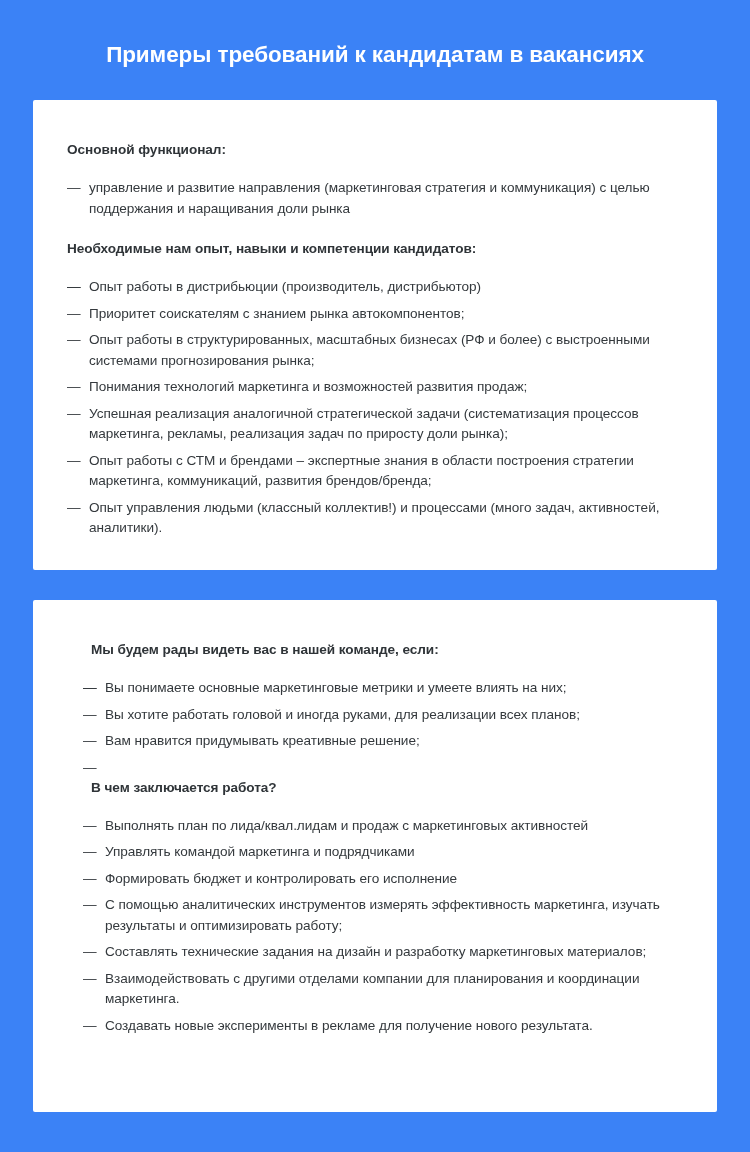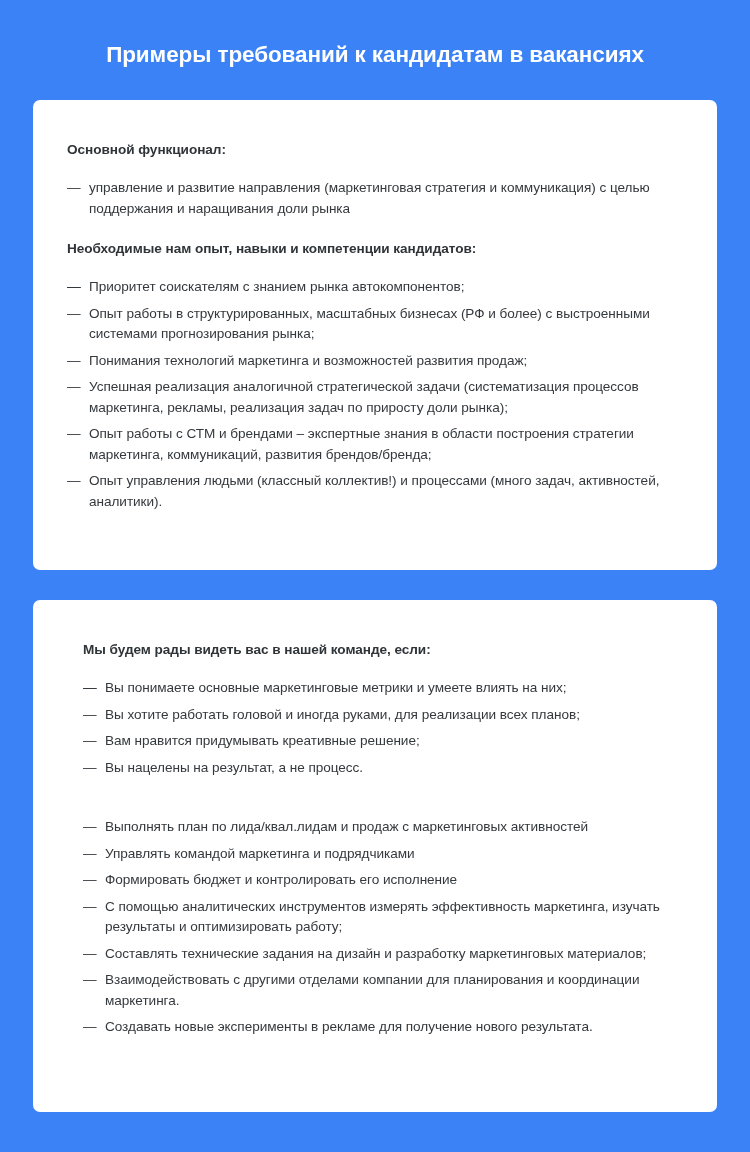--- a/index.html
+++ b/index.html
@@ -37,21 +37,21 @@
     letter-spacing: -0.1px;
     line-height: 30px;
   }
 
   
   .card {
     position: absolute;
     left: 33px;
     width: 684px;
     background: #ffffff;
-    border-radius: 7px;
+    border-radius: 2px;
   }
 
   .card--one {
     top: 100px;
     height: 470px;
   }
 
   .card--two {
     top: 600px;
     height: 512px;
@@ -70,21 +70,21 @@
   
   .section-heading {
     color: #2f3438;
     font-size: 13.6px;
     font-weight: bold;
     line-height: 19px;
     letter-spacing: -0.05px;
   }
 
   .card--one .section-heading { margin-left: 0px; }
-  .card--two .section-heading { margin-left: 0px; }
+  .card--two .section-heading { margin-left: 8px; }
 
   .bullet-list {
     list-style: none;
     margin-top: 19px;
   }
 
   .bullet-item {
     position: relative;
     color: #34393d;
     font-size: 13.6px;
@@ -128,20 +128,21 @@
       <div class="section-gap"></div>
 
       <div class="section">
         <div class="section-heading">Необходимые нам опыт, навыки и компетенции кандидатов:</div>
         <ul class="bullet-list">
           <li class="bullet-item">
             <span class="bullet-dash">—</span>
           </li>
           <li class="bullet-item">
             <span class="bullet-dash">—</span>
+            <span>Опыт работы в дистрибьюции (производитель, дистрибьютор)</span>
           </li>
           <li class="bullet-item">
             <span class="bullet-dash">—</span>
             <span>Приоритет соискателям с знанием рынка автокомпонентов;</span>
           </li>
           <li class="bullet-item">
             <span class="bullet-dash">—</span>
             <span>Опыт работы в структурированных, масштабных бизнесах (РФ и более) с выстроенными системами прогнозирования рынка;</span>
           </li>
           <li class="bullet-item">
@@ -180,28 +181,28 @@
           <li class="bullet-item">
             <span class="bullet-dash">—</span>
             <span>Вы хотите работать головой и иногда руками, для реализации всех планов;</span>
           </li>
           <li class="bullet-item">
             <span class="bullet-dash">—</span>
             <span>Вам нравится придумывать креативные решение;</span>
           </li>
           <li class="bullet-item">
             <span class="bullet-dash">—</span>
-            <span>Вы нацелены на результат, а не процесс.</span>
           </li>
         </ul>
       </div>
 
       <div class="section-gap"></div>
 
       <div class="section">
+        <div class="section-heading">В чем заключается работа?</div>
         <ul class="bullet-list">
           <li class="bullet-item">
             <span class="bullet-dash">—</span>
             <span>Выполнять план по лида/квал.лидам и продаж с маркетинговых активностей</span>
           </li>
           <li class="bullet-item">
             <span class="bullet-dash">—</span>
             <span>Управлять командой маркетинга и подрядчиками</span>
           </li>
           <li class="bullet-item">

